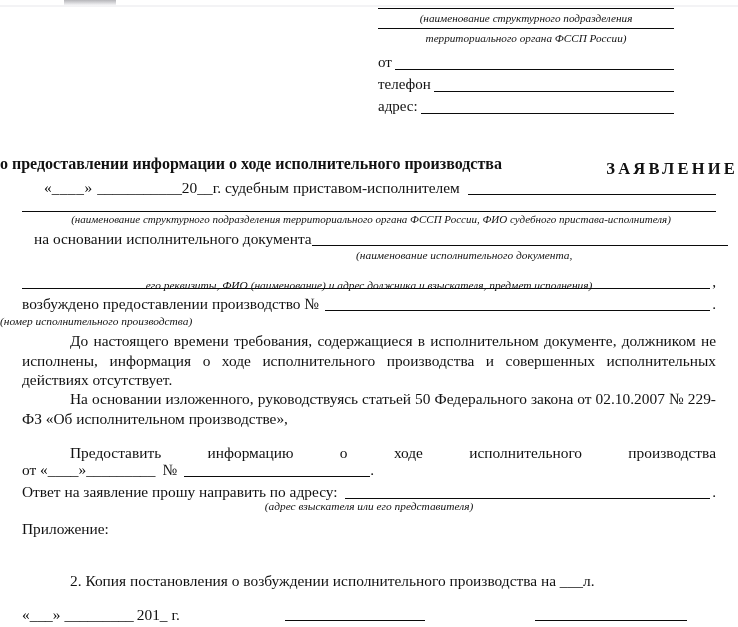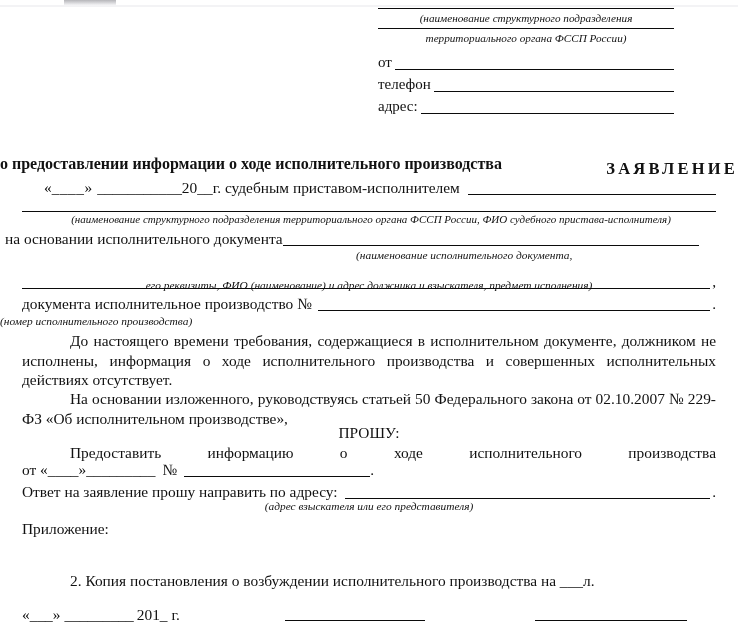--- a/index.html
+++ b/index.html
@@ -207,44 +207,43 @@
     <span class="txt" style="padding-left:5px;">___________</span>
     <span class="txt">20</span>
     <span class="txt">__</span>
     <span class="txt"> г. судебным приставом-исполнителем</span>
     <span class="grow" style="margin-left:8px;"></span>
   </div>
 
   <div class="abs rule" style="left:22px; top:211px; width:694px;"></div>
   <div class="abs cap" style="left:24px; top:213px; width:694px; text-align:center; font-size:11px;font-family:Liberation Serif, serif;">(наименование структурного подразделения территориального органа ФССП России, ФИО судебного пристава-исполнителя)</div>
 
-  <div class="abs inline-row" style="left:5px; top:231px; width:694px;">
+  <div class="abs inline-row" style="left:34px; top:231px; width:694px;">
     <span class="txt">на основании исполнительного документа</span>
     <span class="grow"></span>
   </div>
   <div class="abs cap" style="left:356px; top:249px;">(наименование исполнительного документа,</div>
 
   <div class="abs inline-row" style="left:22px; top:274px; width:694px;">
     <span class="grow"></span>
     <span class="txt" style="padding-left:2px;">,</span>
   </div>
   <div class="abs cap" style="left:0; top:279px; width:738px; text-align:center;">его реквизиты, ФИО (наименование) и адрес должника и взыскателя, предмет исполнения)</div>
 
   <div class="abs inline-row" style="left:22px; top:296px; width:694px;">
-    <span class="txt">документа исполнительное производство №</span>
+    <span class="txt">возбуждено предоставлении производство №</span>
     <span class="grow" style="margin-left:6px;"></span>
     <span class="txt" style="padding-left:2px;">.</span>
   </div>
   <div class="abs cap" style="left:0; top:315px; width:738px; ">(номер исполнительного производства)</div>
 
   <div class="abs para" style="left:22px; top:331px; width:694px;">До настоящего времени требования, содержащиеся в исполнительном документе, должником не исполнены, информация о ходе исполнительного производства и совершенных исполнительных действиях отсутствует.</div>
 
   <div class="abs para" style="left:22px; top:389px; width:694px;">На основании изложенного, руководствуясь статьей 50 Федерального закона от 02.10.2007 № 229-ФЗ «Об исполнительном производстве»,</div>
 
-  <div class="abs center-word" style="left:0; top:424px; width:738px;">ПРОШУ:</div>
 
   <div class="abs para" style="left:22px; top:443px; width:694px; text-align-last:justify;">Предоставить информацию о ходе исполнительного производства</div>
 
   <div class="abs inline-row" style="left:22px; top:462px; width:694px;">
     <span class="txt">от «</span>
     <span class="txt">____</span>
     <span class="txt">»</span>
     <span class="txt">_________</span>
     <span class="txt" style="padding-left:7px;">№</span>
     <span class="ul" style="width:186px; margin-left:7px;"></span>

